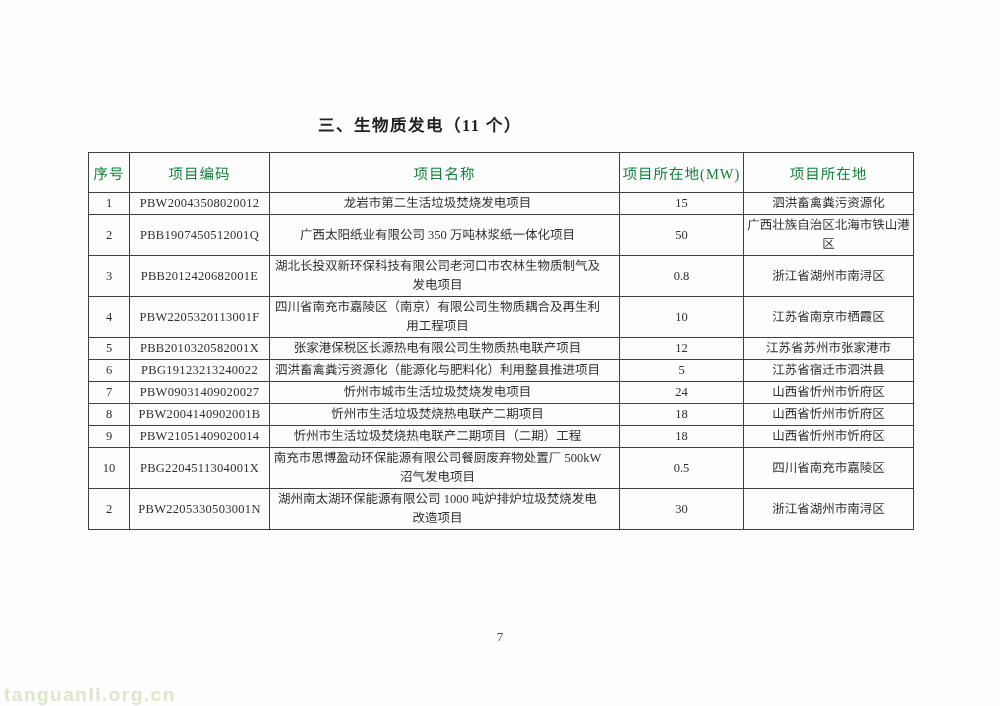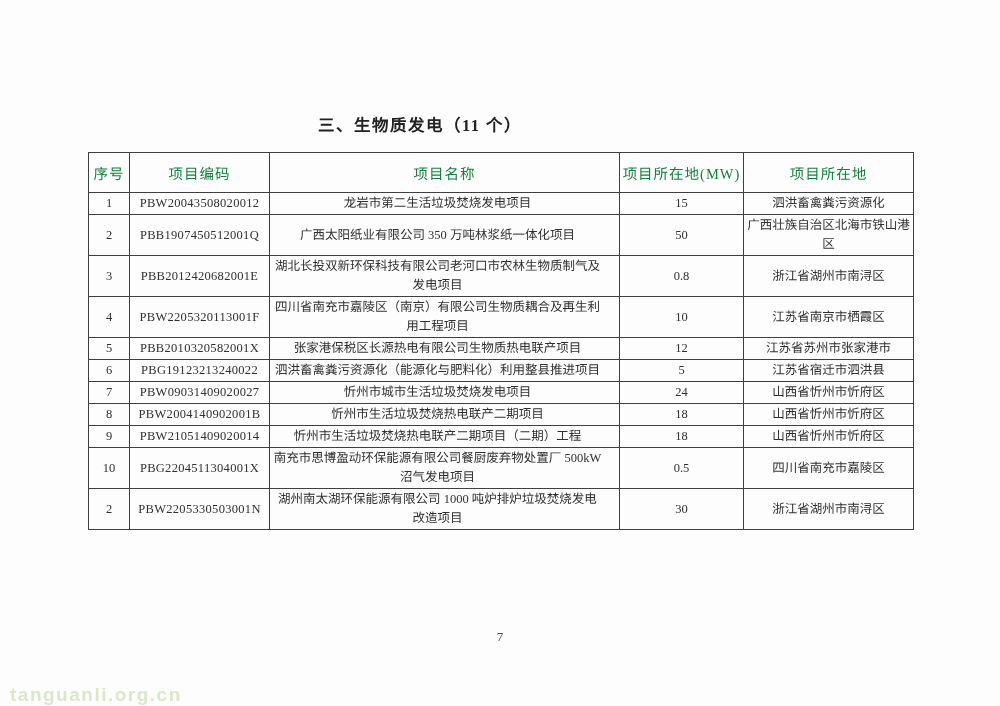--- a/index.html
+++ b/index.html
@@ -70,21 +70,21 @@
     position: absolute;
     top: 629px;
     left: 0;
     width: 1000px;
     text-align: center;
     font-size: 13px;
     color: #4a4a4a;
   }
   .watermark {
     position: absolute;
-    left: 10px;
+    left: 4px;
     top: 684px;
     font-family: "Liberation Sans", "DejaVu Sans", sans-serif;
     font-weight: bold;
     font-size: 19px;
     letter-spacing: 1.5px;
     color: #dbe7c8;
   }
 </style>
 </head>
 <body>

